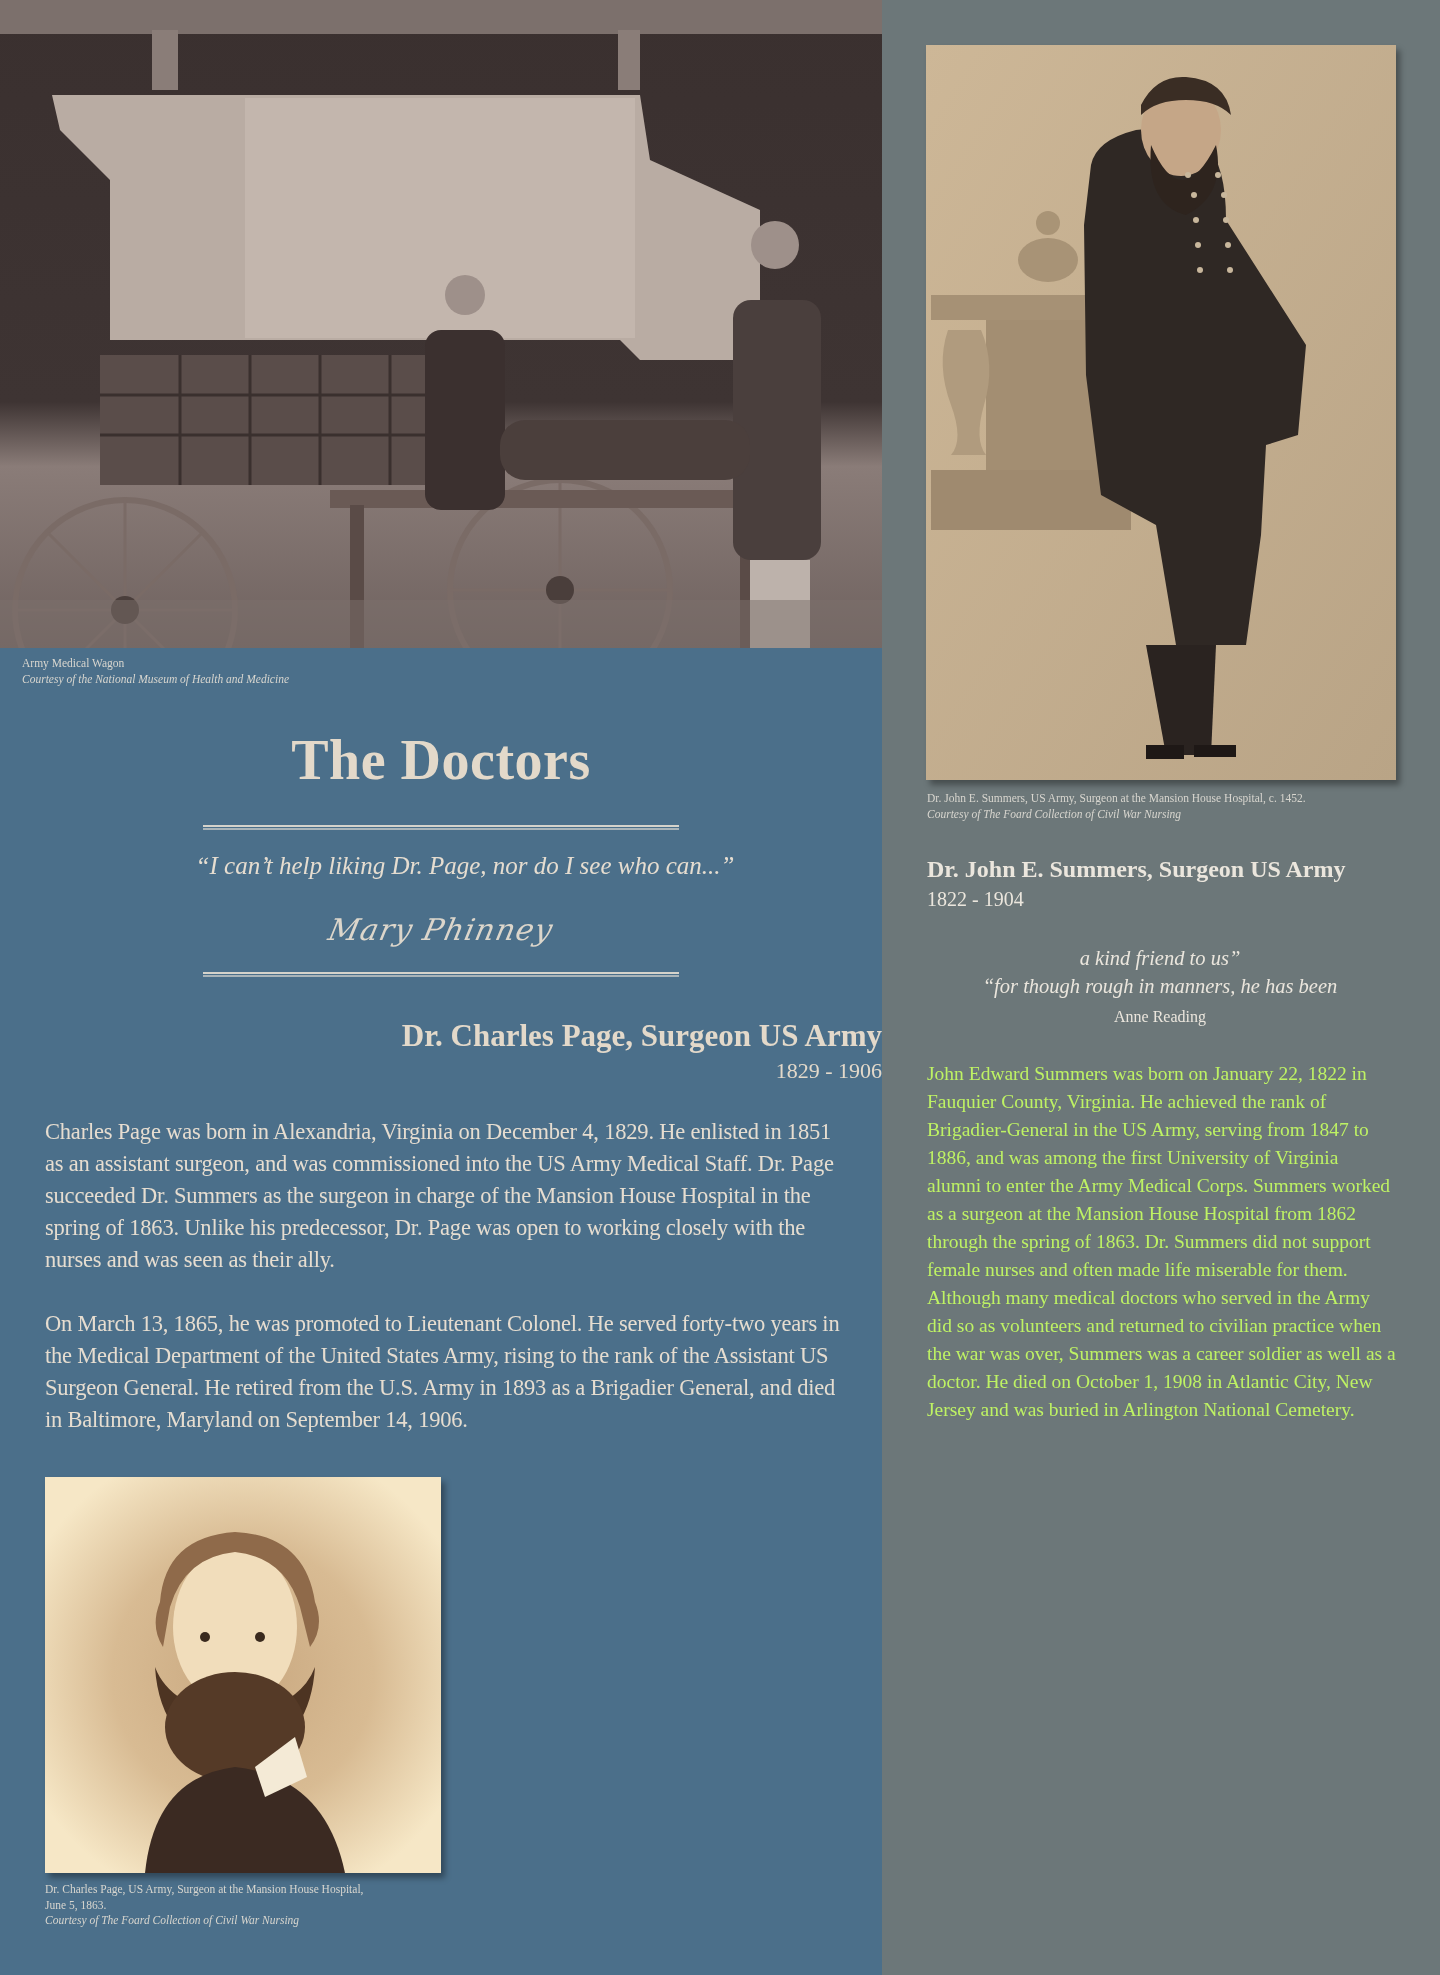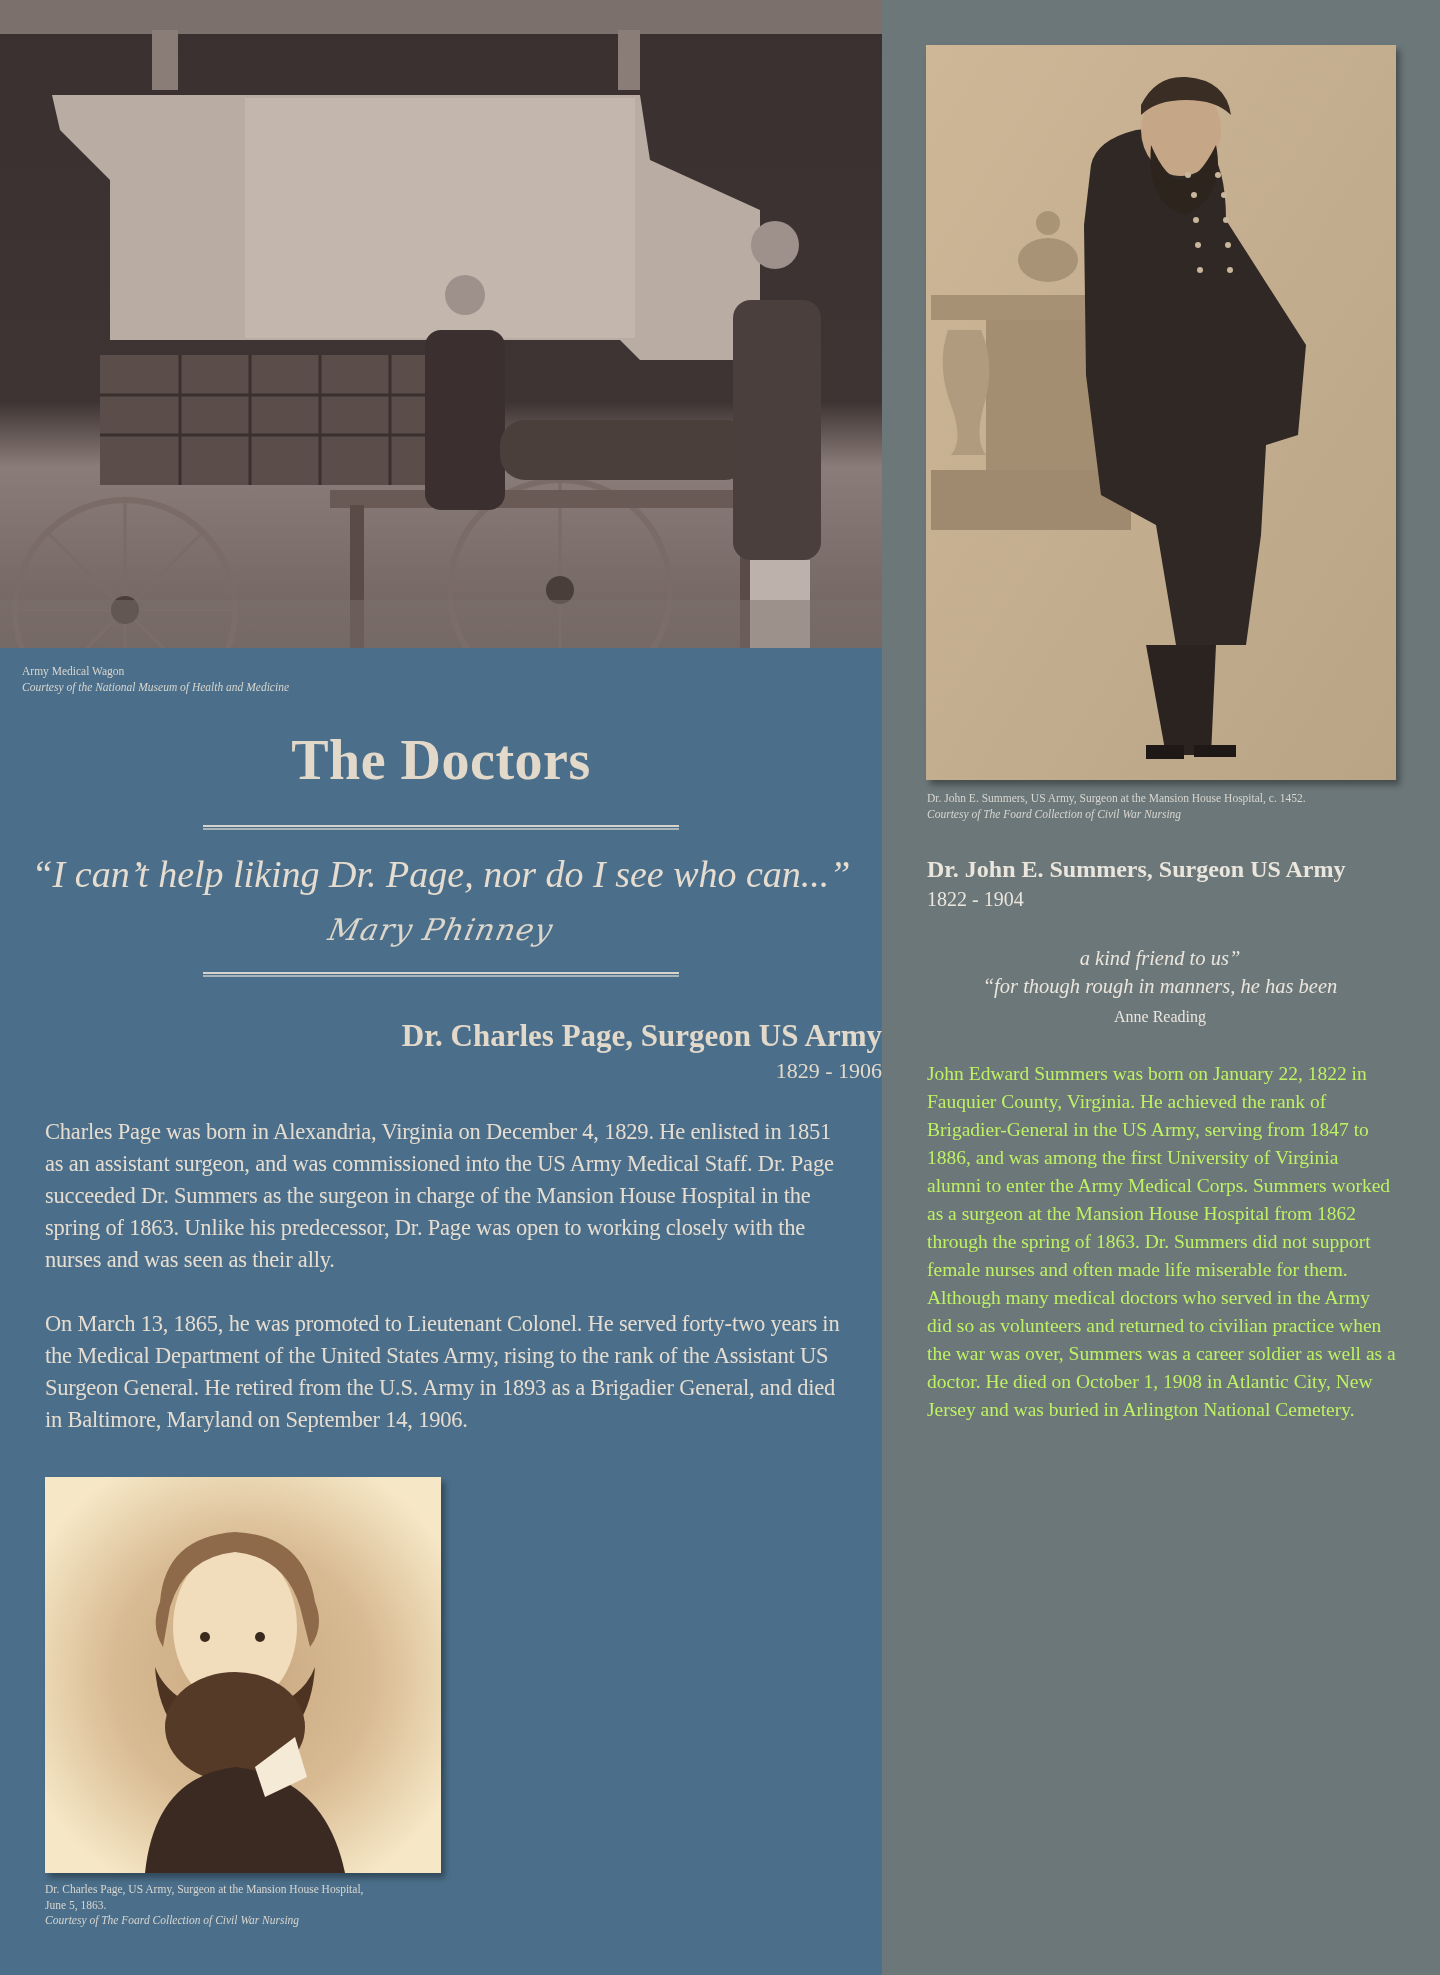--- a/index.html
+++ b/index.html
@@ -10,21 +10,21 @@
   .photo svg { width:100%; height:100%; display:block; }
   .shadow { box-shadow: 4px 5px 6px rgba(0,0,0,0.35); }
   .caption { position:absolute; font-size:11.5px; line-height:15.5px; color:#d8d6cf; }
   .caption .it { font-style:italic; display:block; }
   .caption span { display:block; }
   .title { position:absolute; left:0; width:882px; top:728px; text-align:center; font-size:56px; font-weight:bold; color:#e3d9ca; letter-spacing:0.5px; }
   .rule { position:absolute; left:203px; width:476px; height:6px; }
   .rule::before, .rule::after { content:""; position:absolute; left:0; right:0; height:2px; background:#d5d3cb; }
   .rule::before { top:0; }
   .rule::after { top:3px; background:#a9b4b9; }
-  .quote-main { position:absolute; left:0; width:882px; top:852px; text-align:center; font-style:italic; font-size:38px; color:#e6ddd0; }
+  .quote-main { position:absolute; left:0; width:882px; top:852px; text-align:center; font-style:italic; font-size:25px; color:#e6ddd0;padding-left:24px; }
   .signature { position:absolute; left:0; width:882px; top:912px; text-align:center; font-style:italic; font-size:30px; color:#dcd6cb; font-family:"DejaVu Serif",serif; font-weight:100; letter-spacing:1px; transform:skewX(-12deg); }
   .page-name { position:absolute; left:0; width:882px; top:1018px; text-align:right; font-size:31px; font-weight:bold; color:#e3d9ca; }
   .page-years { position:absolute; left:0; width:882px; top:1058px; text-align:right; font-size:22px; color:#e3d9ca; }
   .body-left { position:absolute; left:45px; width:800px; font-size:22.5px; line-height:32px; color:#e6ddd0; margin:0; letter-spacing:-0.2px; }
   .summers-name { position:absolute; left:927px; top:856px; font-size:24px; font-weight:bold; color:#ebe6dd; }
   .summers-years { position:absolute; left:927px; top:888px; font-size:20px; color:#ebe6dd; }
   .summers-quote { position:absolute; left:900px; width:520px; top:944px; text-align:center; font-style:italic; font-size:20.5px; line-height:28px; color:#ebe6dd; }
   .summers-author { position:absolute; left:900px; width:520px; top:1008px; text-align:center; font-size:16px; color:#ebe6dd; }
   .body-right { position:absolute; left:927px; top:1060px; width:470px; font-size:19.5px; line-height:28px; color:#bef264; margin:0; }
 </style>
@@ -84,21 +84,21 @@
     <rect x="425" y="330" width="80" height="180" rx="16" fill="#3b302f"></rect>
     <circle cx="465" cy="295" r="20" fill="#9e908a"></circle>
     <rect x="733" y="300" width="88" height="260" rx="18" fill="#4a3f3d"></rect>
     <circle cx="775" cy="245" r="24" fill="#9e908a"></circle>
     <rect x="750" y="560" width="60" height="170" fill="#bdb2ab"></rect>
     <rect x="500" y="420" width="250" height="60" rx="25" fill="#4b3f3c"></rect>
 
     <rect x="0" y="600" width="882" height="48" fill="#7c6f6b" opacity="0.5"></rect>
   </svg>
 </div>
-<div class="caption" style="left:22px;top:656px;margin-top:8px;">
+<div class="caption" style="left:22px;top:656px;">
   <span>Army Medical Wagon</span>
   <span class="it">Courtesy of the National Museum of Health and Medicine</span>
 </div>
 
 <div class="title">The Doctors</div>
 <div class="rule" style="top:825px;"></div>
 <div class="quote-main">“I can’t help liking Dr. Page, nor do I see who can...”</div>
 <div class="signature">Mary Phinney</div>
 <div class="rule" style="top:972px;"></div>
 

